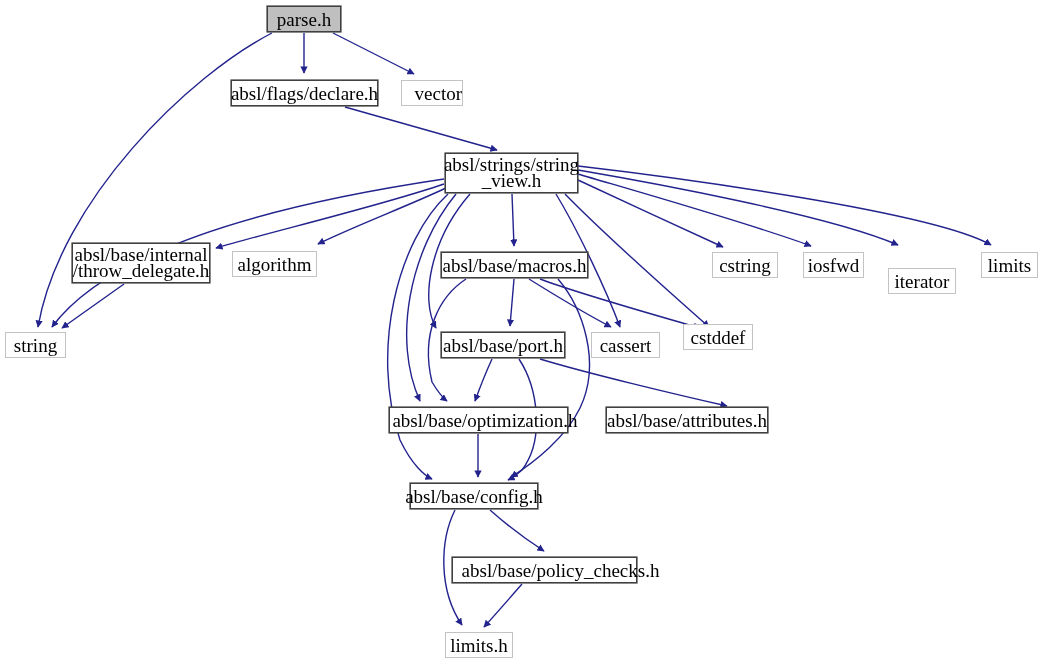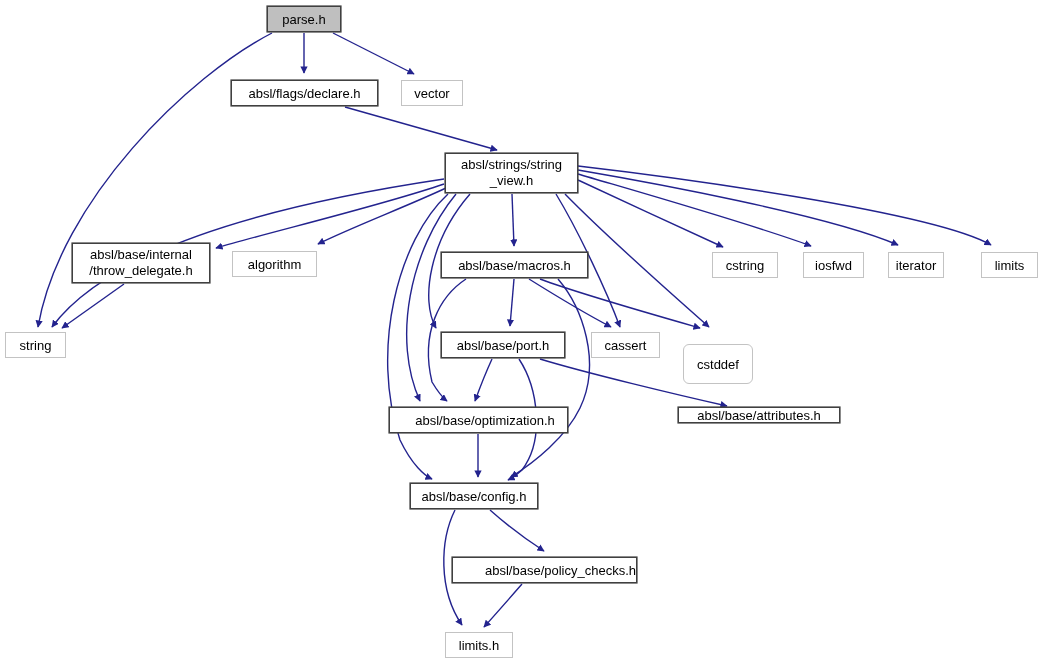--- a/index.html
+++ b/index.html
@@ -24,25 +24,26 @@
   .node{
     position:absolute;
     box-sizing:border-box;
     background:#ffffff;
     border:1px solid #c3c3c3;
     display:flex;
     align-items:center;
     justify-content:center;
     text-align:center;
     color:#000000;
-    font-size:13px;
+    font-size:19px;
     line-height:15px;
     white-space:pre;
     letter-spacing:0px;
     z-index:2;
+    font-family:Liberation Serif, serif;
   }
   .node.lib{
     border:1px solid #404040;
     box-shadow:0 0 0 0.6px #404040;
   }
   .node.root{
     background:#bfbfbf;
     border:1px solid #404040;
     box-shadow:0 0 0 0.6px #404040;
   }
@@ -87,34 +88,34 @@
         <path d="M 519,359 C 538,388 545,440 522,470 C 517,475 512,478 508,480" marker-end="url(#arrow)"></path>
         <path d="M 478,434 L 478,477" marker-end="url(#arrow)"></path>
         <path d="M 455,510 C 440,540 438,590 462,625" marker-end="url(#arrow)"></path>
         <path d="M 490,510 C 508,526 530,542 544,551" marker-end="url(#arrow)"></path>
         <path d="M 522,584 C 508,600 494,616 484,627" marker-end="url(#arrow)"></path>
       </g>
   </svg>
   <div id="node-layer">
       <div class="node root" style="left: 267px; top: 6px; width: 74px; height: 26px;"><span>parse.h</span></div>
       <div class="node lib" style="left: 231px; top: 80px; width: 147px; height: 26px;"><span>absl/flags/declare.h</span></div>
-      <div class="node sys" style="left: 401px; top: 80px; width: 62px; height: 26px;"><span>vector</span></div>
+      <div class="node sys" style="left: 401px; top: 80px; width: 62px; height: 26px; justify-content: flex-end;"><span>vector</span></div>
       <div class="node lib two-line" style="left: 445px; top: 153px; width: 133px; height: 40px;"><span>absl/strings/string
 _view.h</span></div>
       <div class="node lib two-line" style="left: 72px; top: 243px; width: 138px; height: 40px;"><span>absl/base/internal
 /throw_delegate.h</span></div>
       <div class="node sys" style="left: 232px; top: 251px; width: 85px; height: 26px;"><span>algorithm</span></div>
       <div class="node lib" style="left: 441px; top: 252px; width: 147px; height: 26px;"><span>absl/base/macros.h</span></div>
       <div class="node sys" style="left: 712px; top: 252px; width: 66px; height: 26px;"><span>cstring</span></div>
       <div class="node sys" style="left: 803px; top: 252px; width: 61px; height: 26px;"><span>iosfwd</span></div>
-      <div class="node sys" style="left: 888px; top: 252px; width: 56px; height: 26px;"><span>iterator</span></div>
+      <div class="node sys" style="left: 888px; top: 268px; width: 68px; height: 26px;"><span>iterator</span></div>
       <div class="node sys" style="left: 981px; top: 252px; width: 57px; height: 26px;"><span>limits</span></div>
       <div class="node sys" style="left: 5px; top: 332px; width: 61px; height: 26px;"><span>string</span></div>
       <div class="node lib" style="left: 441px; top: 332px; width: 124px; height: 26px;"><span>absl/base/port.h</span></div>
       <div class="node sys" style="left: 591px; top: 332px; width: 69px; height: 26px;"><span>cassert</span></div>
-      <div class="node sys" style="left: 683px; top: 344px; width: 70px; height: 40px; border-radius: 6px;"><span>cstddef</span></div>
+      <div class="node sys" style="left: 683px; top: 324px; width: 70px; height: 26px;"><span>cstddef</span></div>
       <div class="node lib" style="left: 389px; top: 407px; width: 179px; height: 26px; padding-left: 13px;"><span>absl/base/optimization.h</span></div>
-      <div class="node lib" style="left: 678px; top: 407px; width: 162px; height: 16px;"><span>absl/base/attributes.h</span></div>
+      <div class="node lib" style="left: 606px; top: 407px; width: 162px; height: 26px;"><span>absl/base/attributes.h</span></div>
       <div class="node lib" style="left: 410px; top: 483px; width: 128px; height: 26px;"><span>absl/base/config.h</span></div>
       <div class="node lib" style="left: 452px; top: 557px; width: 185px; height: 26px; padding-left: 32px;"><span>absl/base/policy_checks.h</span></div>
       <div class="node sys" style="left: 445px; top: 632px; width: 68px; height: 26px;"><span>limits.h</span></div>
     </div>
 </div>
 
 </body></html>

